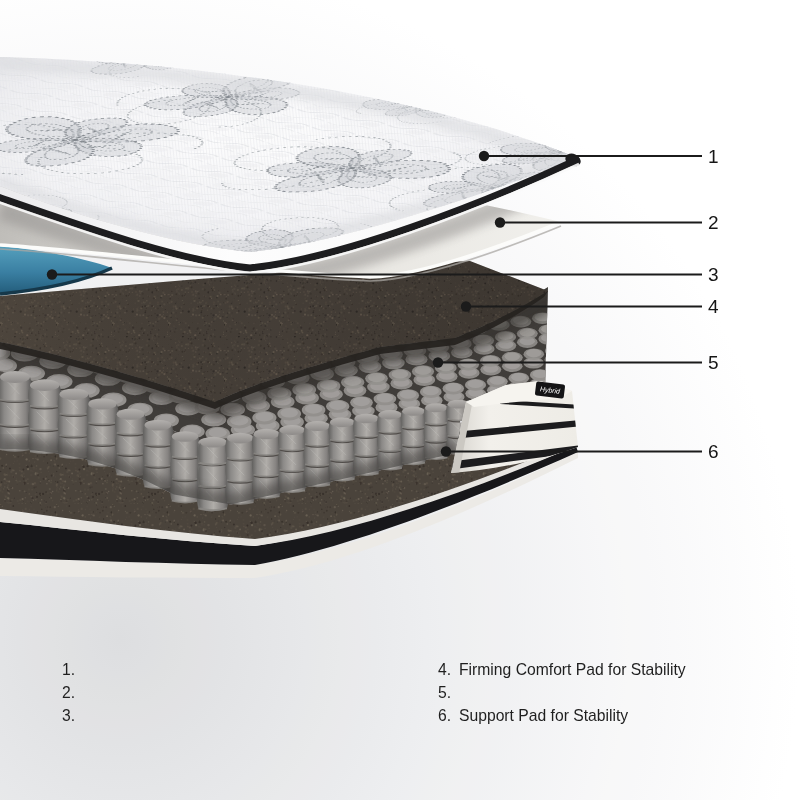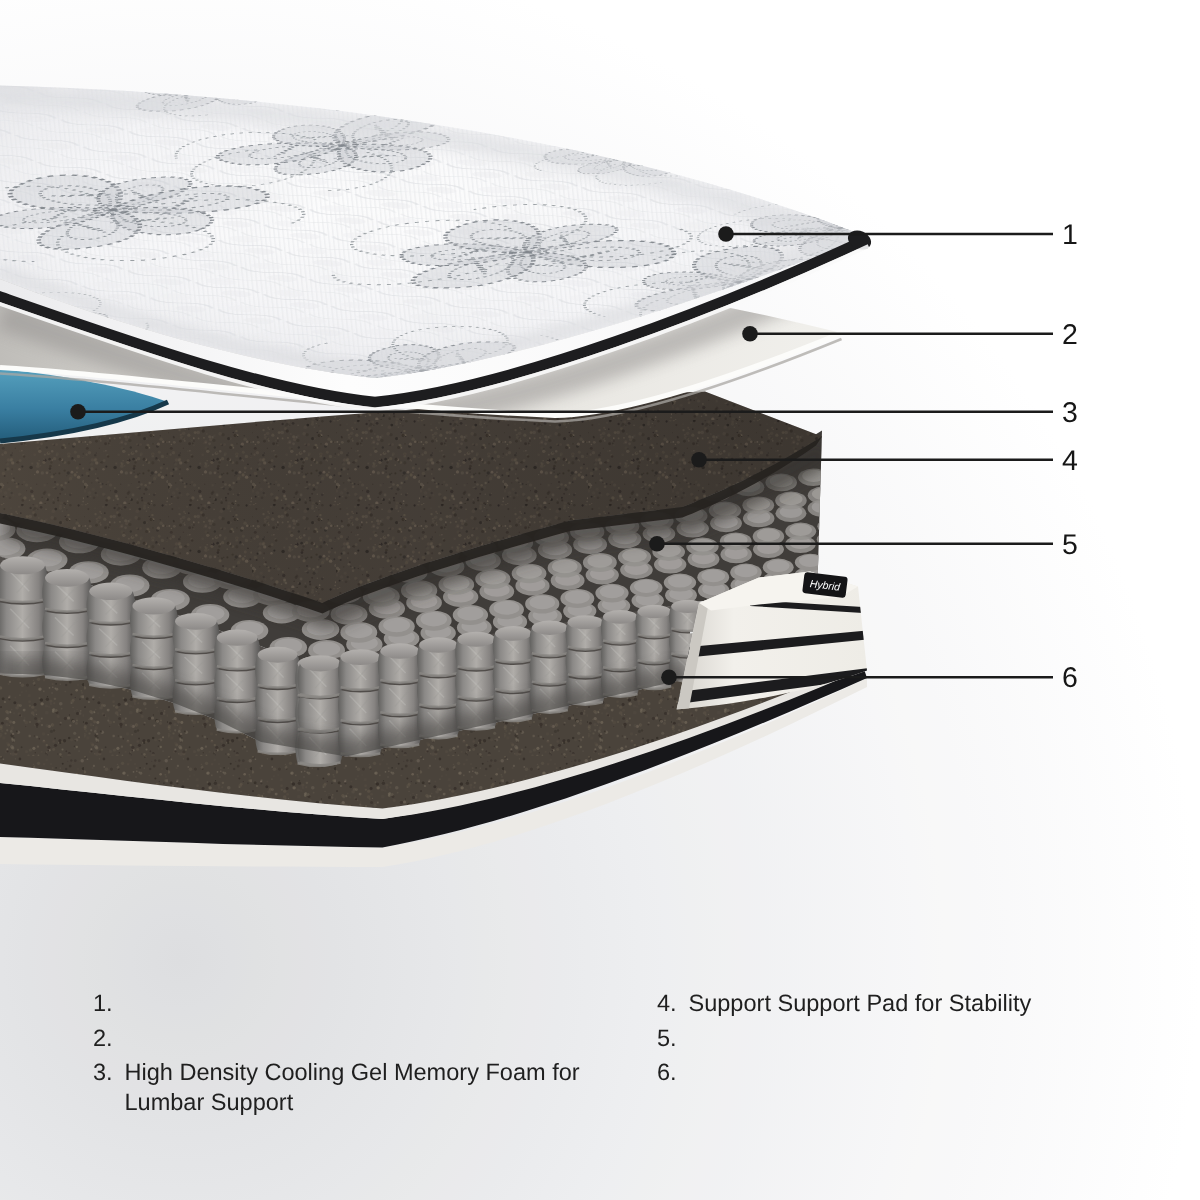--- a/index.html
+++ b/index.html
@@ -1343,28 +1343,28 @@
 
 <div class="legend" style="left:62px;top:660px;width:345px;">
   <div>
         <span class="n">1.</span>
       </div>
   <div>
         <span class="n">2.</span>
       </div>
   <div>
         <span class="n">3.</span>
-        <span>High Density Cooling Gel Memory Foam for<br>Lumbar Support</span>
       </div>
 </div>
 <div class="legend" style="left:438px;top:660px;width:320px;">
   <div>
         <span class="n">4.</span>
-        <span>Support Support Pad for Stability</span>
+        <span>Firming Comfort Pad for Stability</span>
       </div>
   <div>
         <span class="n">5.</span>
       </div>
   <div>
         <span class="n">6.</span>
+        <span>Support Pad for Stability</span>
       </div>
 </div>
 </div>
 
 </body></html>

